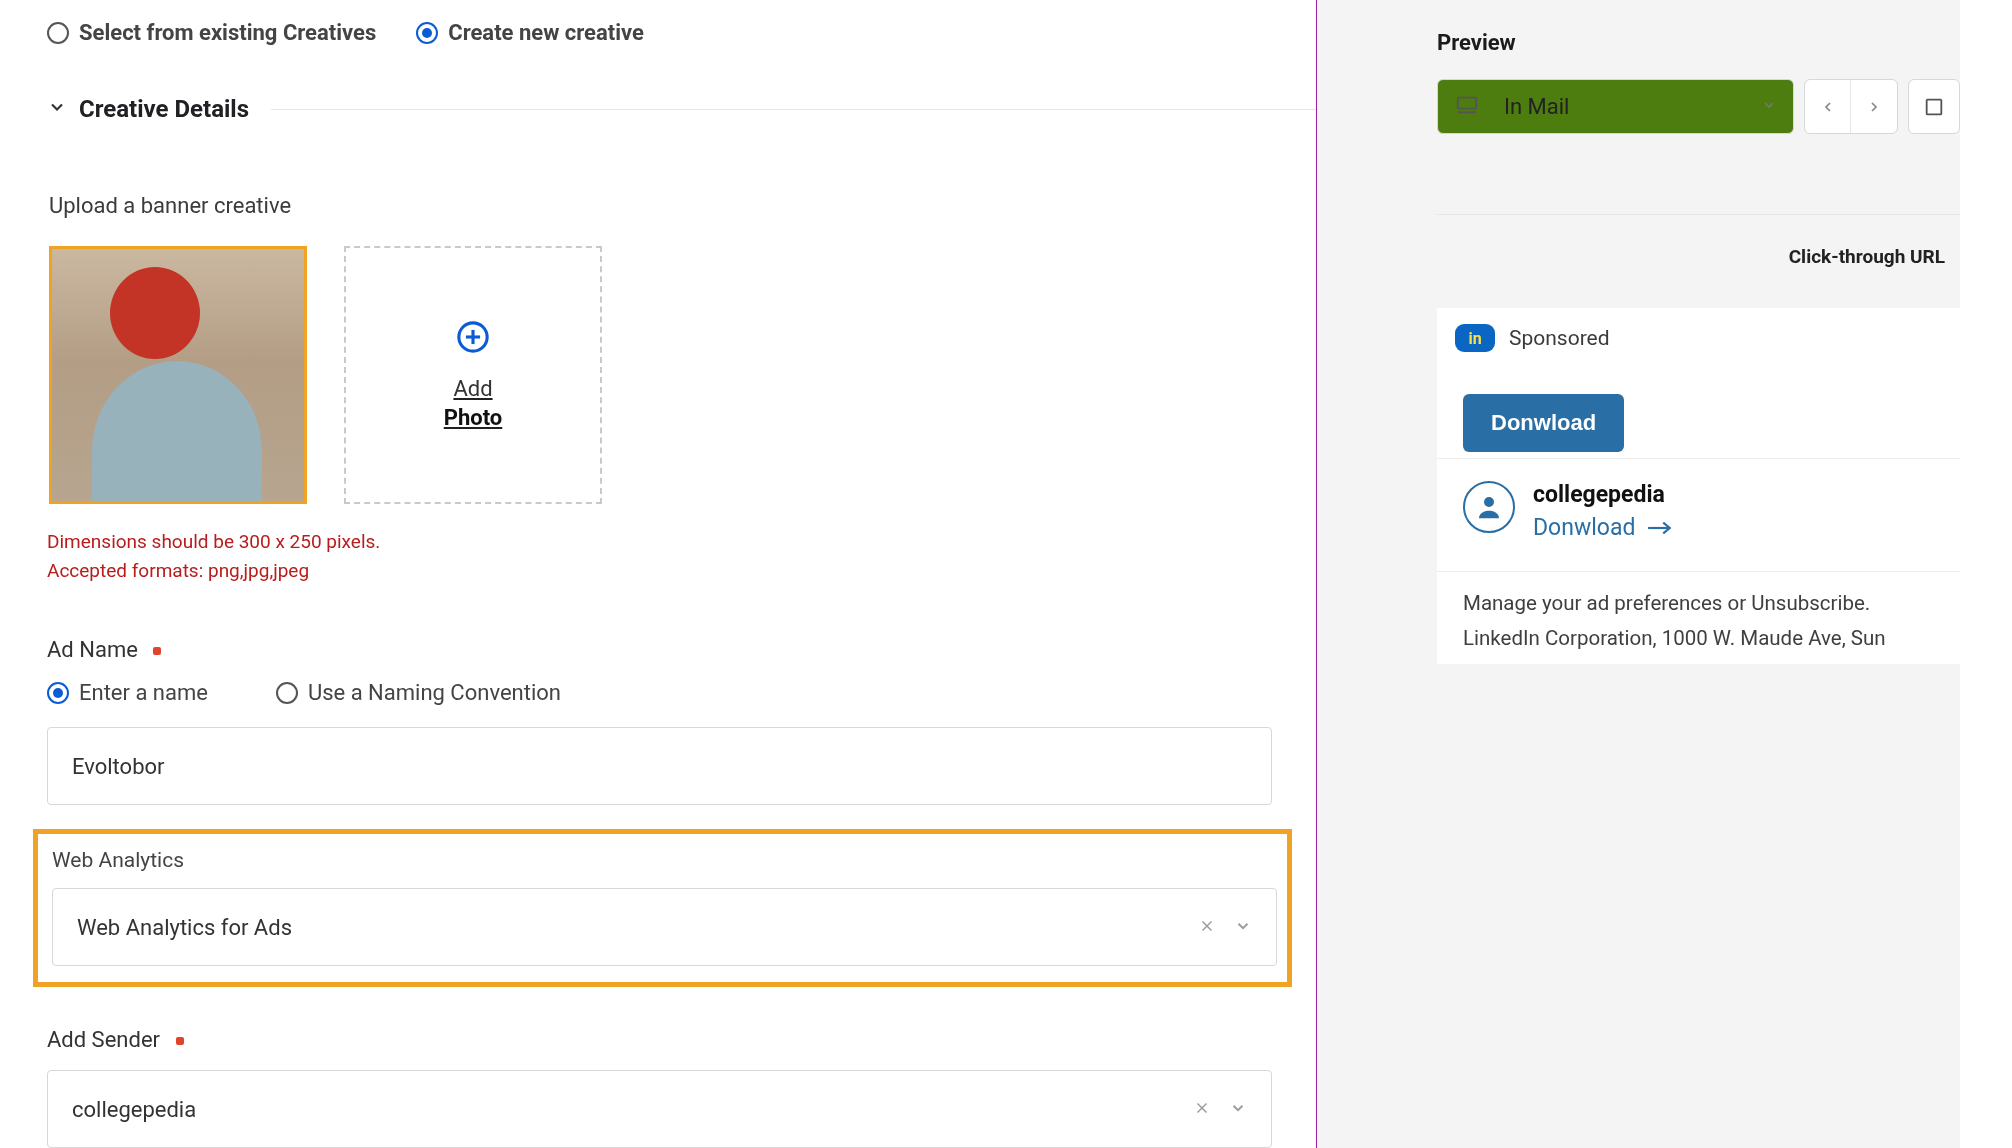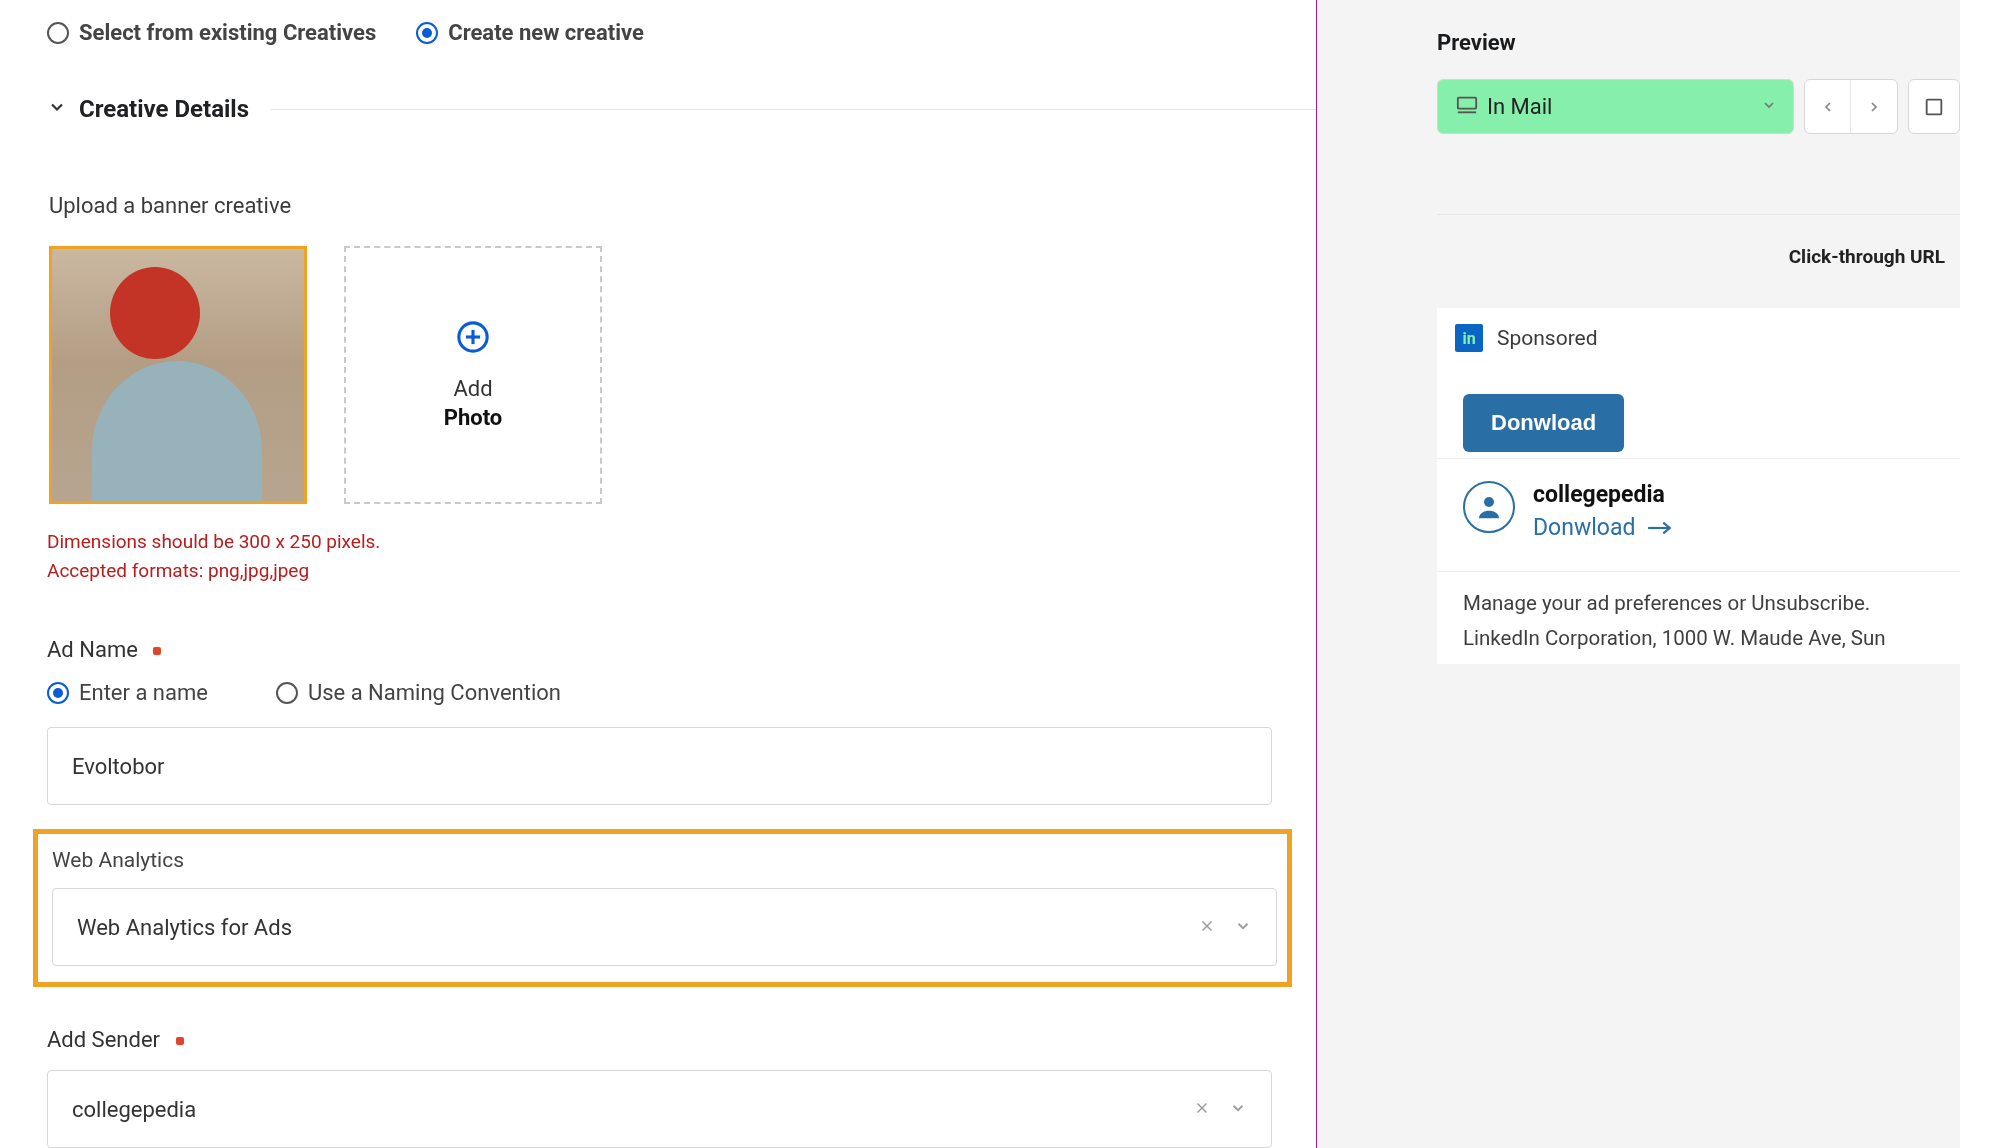--- a/index.html
+++ b/index.html
@@ -18,54 +18,54 @@
   .section-header { display:flex; align-items:center; gap:12px; margin-top:50px; }
   .section-chevron { font-size:20px; color:#333; }
   .section-title { font-size:24px; font-weight:700; }
   .section-line { flex:1; height:1px; background:#e4e5e7; margin-left:10px; }
   
   .upload-label { font-size:22px; color:#3a3b3c; margin-top:70px; margin-left:2px; }
   .upload-row { display:flex; gap:37px; margin-top:28px; margin-left:2px;}
   .banner-thumb { width:258px; height:258px; border:3px solid #f0a224; background:linear-gradient(180deg,#cbb8a1 0%,#b39d85 45%,#b7a58f 100%); position:relative; overflow:hidden; }
   .banner-thumb::before { content:""; position:absolute; left:58px; top:18px; width:90px; height:92px; border-radius:50%; background:#c33426; }
   .banner-thumb::after { content:""; position:absolute; left:40px; top:112px; width:170px; height:180px; border-radius:60% 60% 5% 5%; background:#97b2bb; }
-  .add-photo { width:258px; height:258px; border:2.5px dashed #c8c9cb; display:flex; flex-direction:column; align-items:center; justify-content:center; gap:22px; cursor:pointer; }
+  .add-photo { width:258px; height:258px; border:2.5px dashed #c8c9cb; display:flex; flex-direction:column; align-items:center; justify-content:center; gap:22px; cursor:pointer;text-decoration:underline; }
   .plus-icon { width:34px; height:34px; color:#0a5cd6; }
   .plus-icon svg { width:100%; height:100%; }
   .add-text-line1 { font-size:22px; color:#333; }
   .add-text-line2 { font-size:22px; font-weight:700; color:#111; margin-top:-18px;}
   .dim-note { font-size:19px; color:#b91c1c; margin-top:24px; line-height:1.5; }
   
   .field-block { margin-top:52px; }
   .field-label { font-size:22px; color:#333; margin-bottom:18px; }
   .req-dot { display:inline-block; width:8px; height:8px; background:#e0452c; border-radius:2px; margin-left:10px; vertical-align:middle;}
   .name-radio-row { display:flex; gap:68px; margin-top:18px; margin-bottom:22px;}
   .input-box { width:1225px; height:78px; border:1px solid #d6d7d9; border-radius:4px; padding:0 24px; font-size:22px; color:#333; display:flex; align-items:center; }
   .select-box { width:1225px; height:78px; border:1px solid #d6d7d9; border-radius:4px; padding:0 24px; display:flex; align-items:center; justify-content:space-between; font-size:22px; color:#333; }
   .select-icons { display:flex; gap:18px; align-items:center; color:#9a9c9f;}
   .select-icons svg { width:18px; height:18px; }
   .wa-wrap { border:5px solid #f0a224; padding:14px 14px 16px 14px; margin-top:24px; margin-left:-14px; width:1259px;}
   .wa-label { font-size:21px; color:#444; margin-bottom:16px; }
   
   .preview-title { font-size:22px; font-weight:700; color:#1a1b1c; margin-bottom:24px; }
   .preview-controls { display:flex; gap:10px; align-items:stretch; }
-  .preview-select { border:1px solid #d6d7d9; border-radius:6px; height:55px; display:flex; align-items:center; padding:0 16px; width:380px; background:#86efac; gap:7px;}
+  .preview-select { border:1px solid #d6d7d9; border-radius:6px; height:55px; display:flex; align-items:center; padding:0 16px; width:380px; background:#4d7c0f; gap:24px;}
   .preview-select .desktop-icon svg { width:26px; height:22px; color:#555;}
   .preview-select .label { font-size:22px; color:#222; flex:1;}
   .preview-select .caret svg { width:16px; height:16px; color:#777;}
   .nav-btns { display:flex; border:1px solid #d6d7d9; border-radius:6px; height:55px; background:#fff;}
   .nav-btns div { width:46px; display:flex; align-items:center; justify-content:center; color:#888;}
   .nav-btns div:first-child { border-right:1px solid #e6e7e9;}
   .nav-btns svg{ width:16px; height:16px;}
   .expand-btn { border:1px solid #d6d7d9; border-radius:6px; width:55px; height:55px; background:#fff; display:flex; align-items:center; justify-content:center;}
   .expand-btn svg{ width:22px; height:22px; color:#555;}
   .ad-preview { margin-top:80px; border-top:1px solid #e6e7e9; padding-top:30px; }
   .ct-url { text-align:right; font-size:19px; font-weight:700; color:#222; padding-right:15px;}
   .sponsored-row { display:flex; align-items:center; gap:14px; background:#fff; padding:16px 18px; margin-top:40px;}
-  .li-badge { width:28px; height:28px; background:#0a66c2; color:#86efac; font-weight:700; font-size:16px; display:flex; align-items:center; justify-content:center; border-radius:2px;}
+  .li-badge { width:40px; height:28px; background:#0a66c2; color:#fde047; font-weight:700; font-size:16px; display:flex; align-items:center; justify-content:center; border-radius:9px;}
   .sponsored-text{ font-size:21px; color:#3a3b3c;}
   .cta-area{ background:#fff; padding:26px 26px 6px 26px;}
   .cta-btn{ display:inline-block; background:#2a6ea6; color:#fff; font-size:22px; font-weight:600; padding:16px 28px; border-radius:6px; border:none;}
   .profile-row{ display:flex; gap:18px; align-items:flex-start; background:#fff; padding:22px 26px 30px 26px; border-top:1px solid #eceded;}
   .avatar{ width:52px; height:52px; border:2.5px solid #2a6ea6; border-radius:50%; display:flex; align-items:center; justify-content:center;}
   .avatar svg{ width:30px; height:30px; color:#2a6ea6;}
   .profile-name{ font-size:23px; font-weight:700; color:#111;}
   .profile-link{ font-size:23px; color:#2a6ea6; display:flex; align-items:center; gap:12px; margin-top:6px;}
   .profile-link svg{ width:26px; height:16px; color:#2a6ea6;}
   .manage-line{ font-size:20.5px; color:#3e3f40; padding:14px 26px 8px 26px; background:#fff; border-top:1px solid #eceded; line-height:1.7;}

